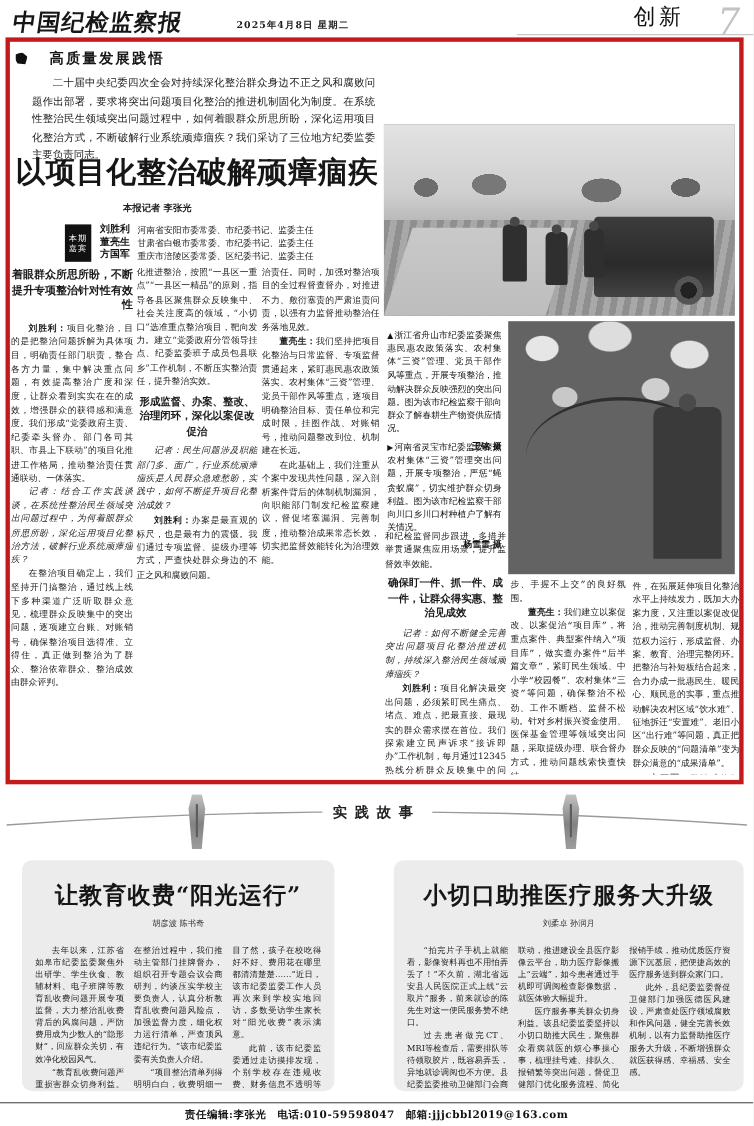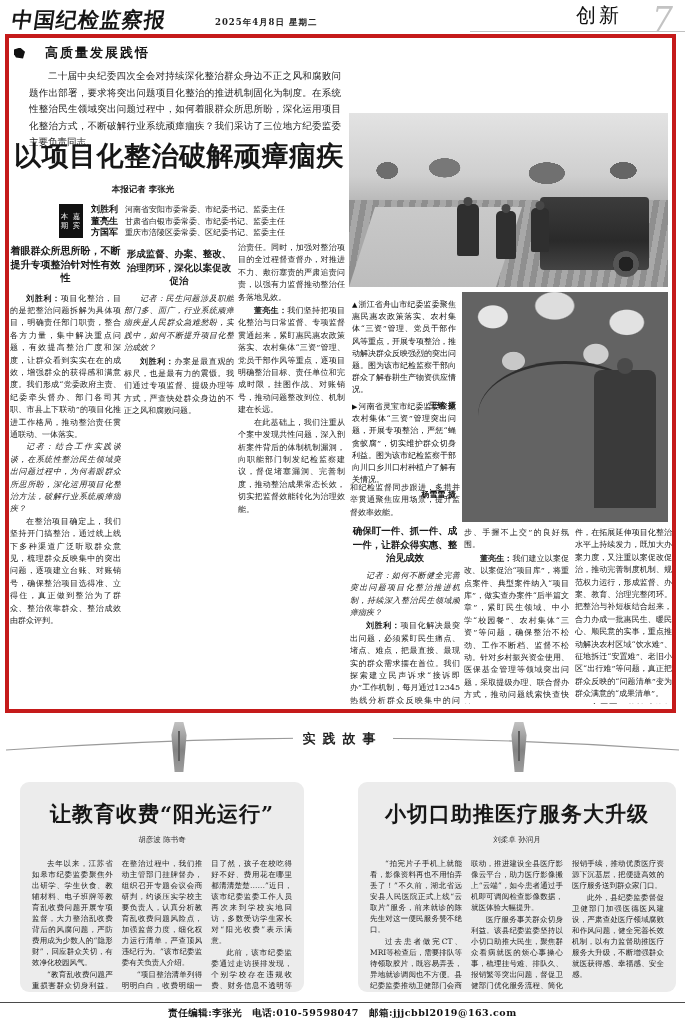--- a/index.html
+++ b/index.html
@@ -21,21 +21,21 @@
   .tag-label{font-size:13px;font-weight:700;letter-spacing:2px;}
   .intro{position:absolute;left:20px;top:30px;width:312px;font-size:9.5px;line-height:16.5px;
          text-align:justify;text-indent:2em;color:#222;}
   .headline{position:absolute;left:0px;top:100px;width:340px;text-align:center;
             font-size:27px;font-weight:900;letter-spacing:0.5px;}
   .byline{position:absolute;left:0px;top:146px;width:268px;text-align:center;
           font-size:8.5px;font-weight:700;color:#222;}
   .guests{position:absolute;left:50px;top:166px;width:292px;display:flex;gap:8px;}
   .guests-label{flex:0 0 24px;height:34px;background:#111;color:#fff;font-size:7.5px;line-height:9px;
                 display:flex;align-items:center;justify-content:center;text-align:center;
-                letter-spacing:1px;}
+                flex-direction:column;letter-spacing:1px;}
   .guest-rows{display:flex;flex-direction:column;justify-content:space-between;}
   .guest-row{display:flex;gap:7px;line-height:11.5px;white-space:nowrap;}
   .guest-name{font-weight:700;font-size:9px;}
   .guest-title{font-size:8px;color:#222;}
   
   .photo{position:absolute;overflow:hidden;background:#9a9a9a;}
   .photo1{left:340px;top:75px;width:319px;height:174px;}
   .photo1 .sky{position:absolute;left:0;top:0;width:100%;height:52%;
        background:linear-gradient(#e3e3e3,#cfcfcf 70%,#b7b7b7);}
   .photo1 .trees{position:absolute;left:0;top:18%;width:100%;height:30%;
@@ -71,27 +71,27 @@
   .caption{position:absolute;width:104px;font-size:8px;line-height:12.2px;text-align:justify;color:#111;}
   .cap1{left:343px;top:261px;}
   .cap2{left:343px;top:363px;}
   .cap-marker{font-size:7px;margin-right:1px;}
   .credit{text-align:right;font-weight:700;margin-top:2px;}
   .article-col{position:absolute;font-size:8px;line-height:12.4px;text-align:justify;overflow:hidden;color:#1a1a1a;}
   .col1{left:1px;top:204px;width:111px;height:462px;}
   .col2{left:115px;top:204px;width:110px;height:462px;}
   .col3{left:229px;top:204px;width:107px;height:462px;}
   .col4{left:341px;top:444px;width:110px;height:222px;}
-  .col5{left:455px;top:489px;width:105px;height:177px;}
+  .col5{left:455px;top:489px;width:105px;height:177px;font-family:Liberation Mono, monospace;}
   .col6{left:566px;top:489px;width:97px;height:177px;}
   .pg{margin:0;text-indent:2em;}
   .pg.cont{text-indent:0;}
   .pg.q{font-style:italic;color:#222;}
   .pg.sub{font-weight:700;text-indent:0;text-align:center;font-size:9.5px;line-height:13.5px;margin:5px 0;}
-  .col1 .pg.sub{font-size:10px;margin:2px 0 7px;}
+  .col1 .pg.sub{font-size:10px;margin:2px 0 7px;text-align:right;}
   
   .wire{position:absolute;left:0;top:716px;}
   .practice-label{position:absolute;left:0;top:728px;width:685px;text-align:center;pointer-events:none;}
   .practice-label span{background:#fff;padding:0 10px;font-size:13px;font-weight:700;letter-spacing:7px;color:#222;}
   .clip{position:absolute;width:20px;height:50px;z-index:3;
         background:linear-gradient(#c2c2c2,#838383 55%,#9d9d9d);
         clip-path:polygon(28% 0,72% 0,88% 26%,72% 100%,28% 100%,12% 26%);}
   .clip::after{content:"";position:absolute;left:46%;top:18%;width:2px;height:60%;background:#5d5d5d;}
   .clip1{left:169px;top:722px;}
   .clip2{left:509px;top:722px;}
@@ -180,20 +180,21 @@
       <div class="credit">杨雪雪 摄</div>
     </div>
 
     <div class="article-col col1">
         <p class="pg sub">着眼群众所思所盼，不断提升专项整治针对性有效性</p>
         <p class="pg a"><b>刘胜利：</b>项目化整治，目的是把整治问题拆解为具体项目，明确责任部门职责，整合各方力量，集中解决重点问题，有效提高整治广度和深度，让群众看到实实在在的成效，增强群众的获得感和满意度。我们形成“党委政府主责、纪委牵头督办、部门各司其职、市县上下联动”的项目化推进工作格局，推动整治责任贯通联动、一体落实。</p>
         <p class="pg q">记者：结合工作实践谈谈，在系统性整治民生领域突出问题过程中，为何着眼群众所思所盼，深化运用项目化整治方法，破解行业系统顽瘴痼疾？</p>
         <p class="pg p">在整治项目确定上，我们坚持开门搞整治，通过线上线下多种渠道广泛听取群众意见，梳理群众反映集中的突出问题，逐项建立台账、对账销号，确保整治项目选得准、立得住，真正做到整治为了群众、整治依靠群众、整治成效由群众评判。</p>
       </div>
     <div class="article-col col2">
+        <p class="pg cont">化推进整治，按照“一县区一重点”“一县区一精品”的原则，指导各县区聚焦群众反映集中、社会关注度高的领域，“小切口”选准重点整治项目，靶向发力。建立“党委政府分管领导挂点、纪委监委班子成员包县联乡”工作机制，不断压实整治责任，提升整治实效。</p>
         <p class="pg sub">形成监督、办案、整改、治理闭环，深化以案促改促治</p>
         <p class="pg q">记者：民生问题涉及职能部门多、面广，行业系统顽瘴痼疾是人民群众急难愁盼，实践中，如何不断提升项目化整治成效？</p>
         <p class="pg a"><b>刘胜利：</b>办案是最直观的标尺，也是最有力的震慑。我们通过专项监督、提级办理等方式，严查快处群众身边的不正之风和腐败问题。</p>
       </div>
     <div class="article-col col3">
         <p class="pg cont">治责任。同时，加强对整治项目的全过程督查督办，对推进不力、敷衍塞责的严肃追责问责，以强有力监督推动整治任务落地见效。</p>
         <p class="pg a"><b>董亮生：</b>我们坚持把项目化整治与日常监督、专项监督贯通起来，紧盯惠民惠农政策落实、农村集体“三资”管理、党员干部作风等重点，逐项目明确整治目标、责任单位和完成时限，挂图作战、对账销号，推动问题整改到位、机制建在长远。</p>
         <p class="pg p">在此基础上，我们注重从个案中发现共性问题，深入剖析案件背后的体制机制漏洞，向职能部门制发纪检监察建议，督促堵塞漏洞、完善制度，推动整治成果常态长效，切实把监督效能转化为治理效能。</p>
       </div>
     <div class="article-col col4">

